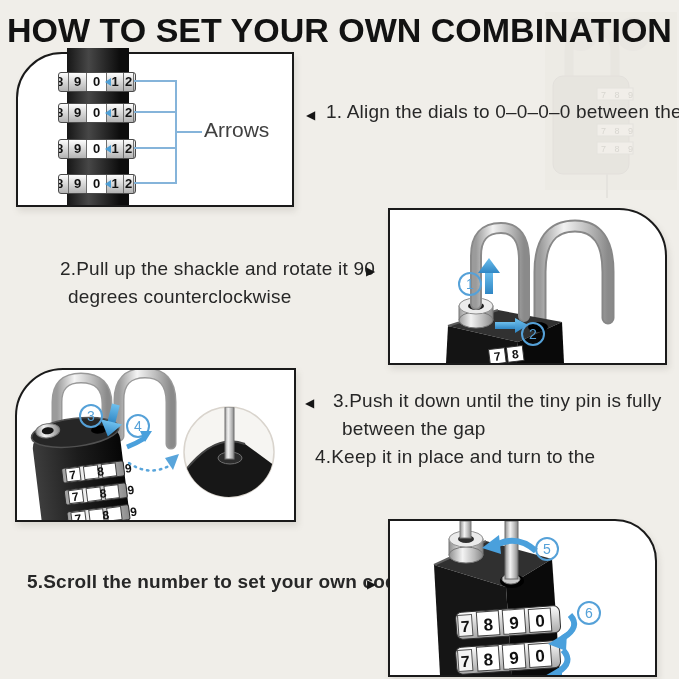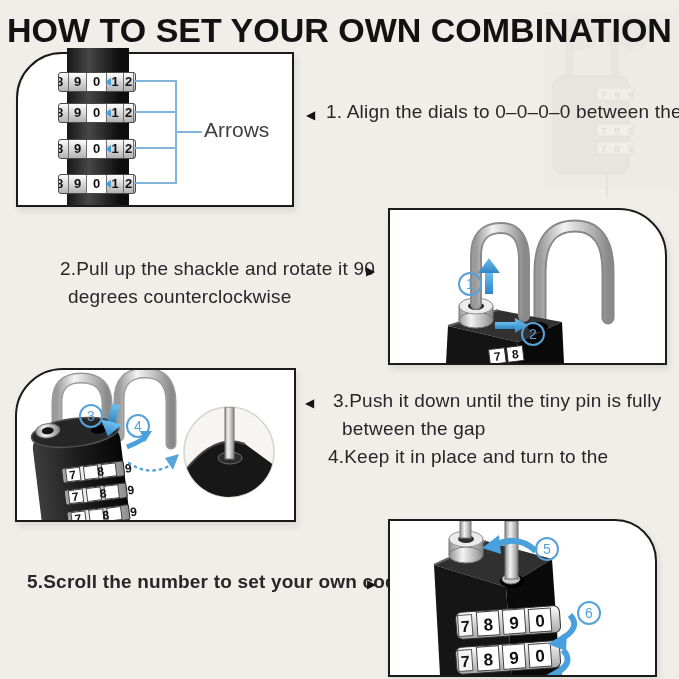--- a/index.html
+++ b/index.html
@@ -284,21 +284,21 @@
       <g>
         <path d="M112,93 Q132,107 154,95" fill="none" stroke="#59a5db" stroke-width="2.5" stroke-dasharray="1.5,5" stroke-linecap="round"></path>
         <polygon points="162,84 148,88 156,100" fill="#59a5db"></polygon>
       </g>
     </svg>
   </div>
 
   <div class="marker" style="left:305px;top:396px;">◀</div>
   <div class="step-text" style="left:324px;top:390px;margin-left:9px;">3.Push it down until the tiny pin is fully</div>
   <div class="step-text" style="left:342px;top:418px;">between the gap</div>
-  <div class="step-text" style="left:328px;top:446px;">4.Keep it in place and turn to the</div>
+  <div class="step-text" style="left:315px;top:446px;">4.Keep it in place and turn to the</div>
 
   <div class="step-text" style="left:27px;top:571px;font-weight:bold;">5.Scroll the number to set your own code</div>
   <div class="marker" style="left:367px;top:577px;">▶</div>
 
   <div id="box-d" class="panel">
     <svg width="265" height="154" viewBox="0 0 265 154">
       <defs>
         <linearGradient id="chrome3" x1="0" y1="0" x2="1" y2="0">
           <stop offset="0" stop-color="#8f8f8f"></stop>
             <stop offset=".4" stop-color="#f3f3f3"></stop>

